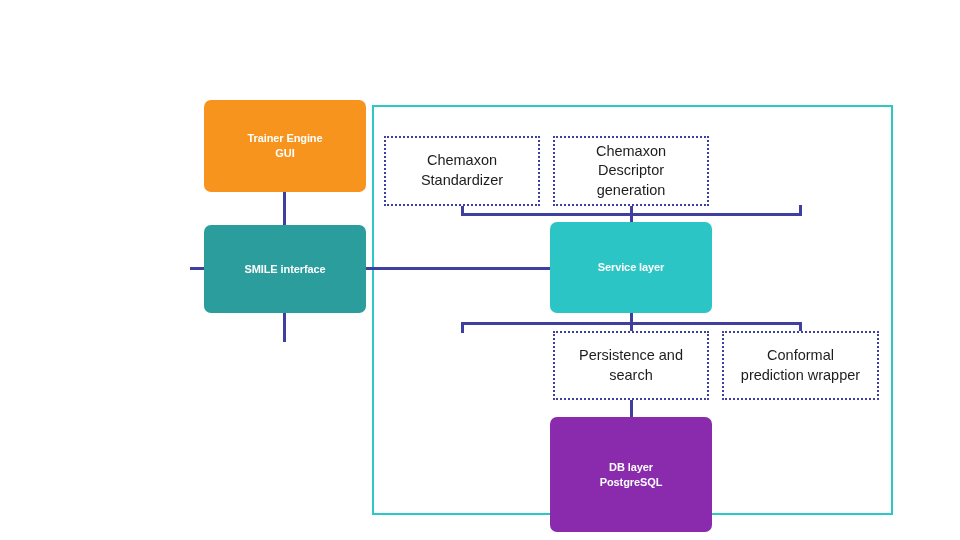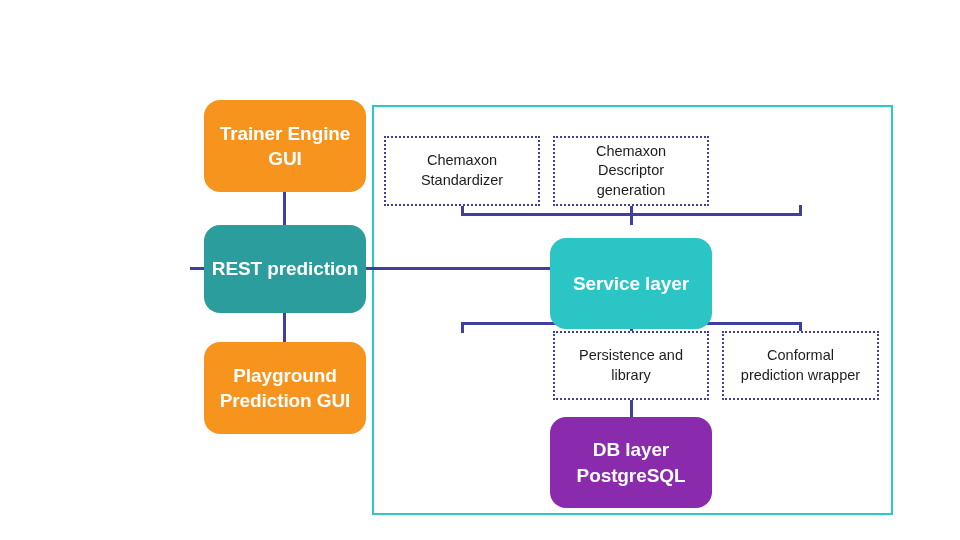--- a/index.html
+++ b/index.html
@@ -6,26 +6,26 @@
   body{
     width:960px;height:540px;background:#ffffff;
     font-family:"Liberation Sans", sans-serif;
     overflow:hidden;
   }
   #stage{position:relative;width:960px;height:540px;}
 
   
   .box{
     position:absolute;
-    border-radius:16px;
+    border-radius:7px;
     display:flex;align-items:center;justify-content:center;
     text-align:center;
     color:#ffffff;
     font-weight:bold;
-    font-size:19px;
+    font-size:11px;
     line-height:1.32;
     letter-spacing:-0.1px;
     box-sizing:border-box;
     z-index:3;
   }
   .box span{display:block;white-space:pre-line;}
 
   
   .dbox{
     position:absolute;
@@ -87,53 +87,49 @@
 
   <div class="conn" style="left:630px;top:400px;width:3px;height:18px;"></div>
 
   <div class="box" style="left:204px;top:100px;width:162px;height:92px;background:#F7941E;">
     <span>Trainer Engine
 GUI</span>
   </div>
 
 
   <div class="box" style="left:204px;top:225px;width:162px;height:88px;background:#2A9D9C;">
-    <span>REST prediction</span>
+    <span>SMILE interface</span>
   </div>
 
-  <div class="box" style="left:204px;top:342px;width:162px;height:92px;background:#F7941E;">
-    <span>Playground
-Prediction GUI</span>
-  </div>
 
   <div class="dbox" style="left:384px;top:136px;width:156px;height:70px;">
     <span>Chemaxon
 Standardizer</span>
   </div>
 
   <div class="dbox" style="left:553px;top:136px;width:156px;height:70px;">
     <span>Chemaxon
 Descriptor
 generation</span>
   </div>
 
 
-  <div class="box" style="left:550px;top:238px;width:162px;height:91px;background:#2CC5C5;">
+  <div class="box" style="left:550px;top:222px;width:162px;height:91px;background:#2CC5C5;">
     <span>Service layer</span>
   </div>
 
 
   <div class="dbox" style="left:553px;top:331px;width:156px;height:69px;">
     <span>Persistence and
-library</span>
+search</span>
   </div>
 
   <div class="dbox" style="left:722px;top:331px;width:157px;height:69px;">
     <span>Conformal
 prediction wrapper</span>
   </div>
 
-  <div class="box" style="left:550px;top:417px;width:162px;height:91px;background:#8A2BAE;">
+  <div class="box" style="left:550px;top:417px;width:162px;height:115px;background:#8A2BAE;">
     <span>DB layer
 PostgreSQL</span>
   </div>
 
 </div>
 
 </body></html>

